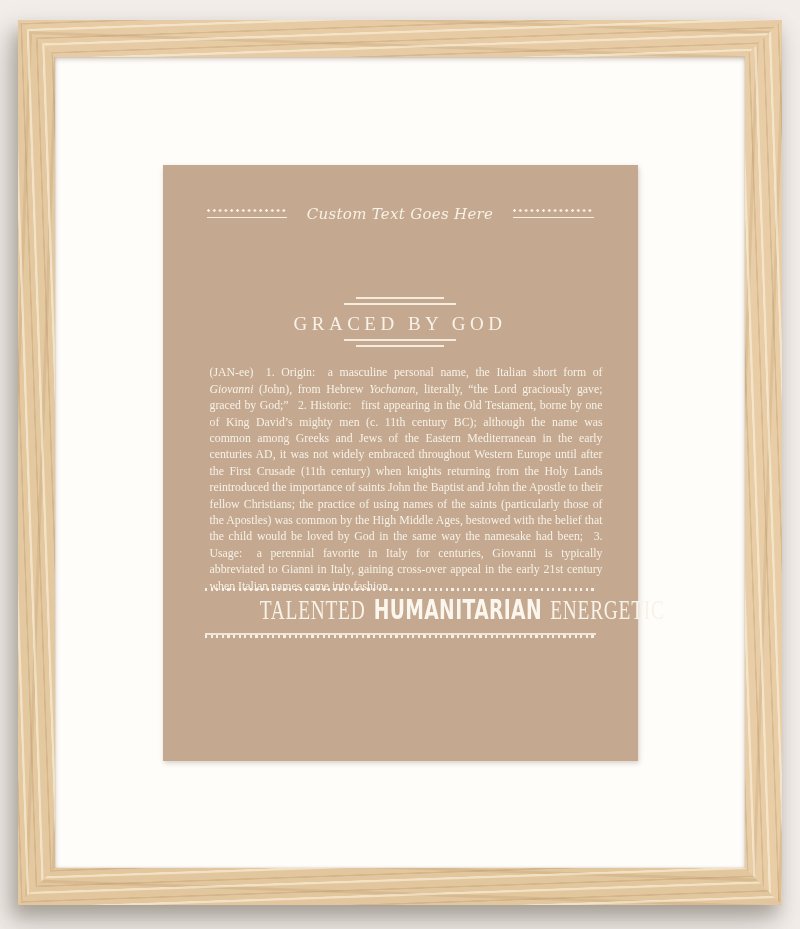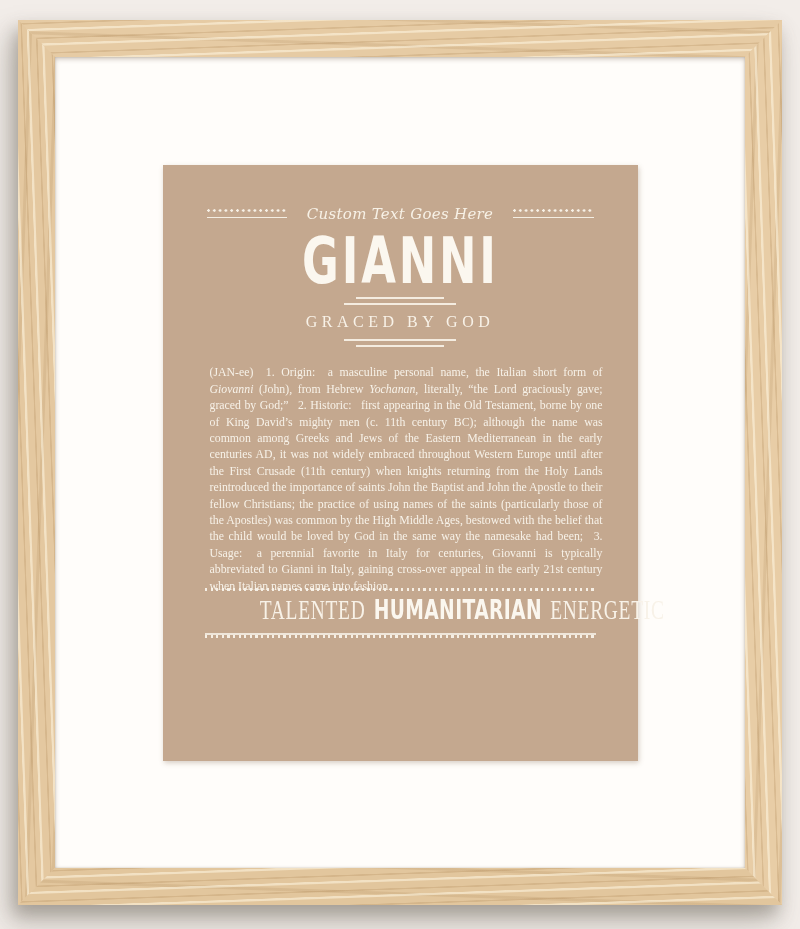--- a/index.html
+++ b/index.html
@@ -66,21 +66,21 @@
     transform:scaleX(.70);transform-origin:50% 50%;white-space:nowrap;
   }
   .rule-group{position:absolute;left:0;width:100%;display:flex;flex-direction:column;align-items:center;gap:4px;}
   .rule-group.rg-top{top:132px;}
   .rule-group.rg-bottom{top:174px;}
   .rule{height:2px;background:rgba(250,245,236,.88);}
   .rule.short{width:88px;}
   .rule.long{width:112px;}
   .tagline{
     position:absolute;top:148px;left:0;width:100%;text-align:center;
-    font-family:"Liberation Serif",serif;font-size:16px;letter-spacing:4.5px;
+    font-family:"Liberation Serif",serif;font-size:19px;letter-spacing:4.5px;
     color:#f8f2e8;white-space:nowrap;
   }
   .desc{
     position:absolute;top:188px;left:47px;width:393px;
     font-family:"Liberation Serif",serif;font-size:11.8px;line-height:16.4px;
     text-align:justify;color:rgba(250,245,237,.95);
   }
   .desc .it{font-style:italic;}
   .traits{position:absolute;top:423px;left:42px;width:391px;}
   .dotted{
@@ -107,23 +107,20 @@
 
   <div class="mat">
     <div class="print">
 
       <div class="custom-row">
         <div class="dotline"></div>
         <div class="script">Custom Text Goes Here</div>
         <div class="dotline"></div>
       </div>
 
-      <div class="name">
-        <span>GIANNI</span>
-      </div>
 
       <div class="rule-group rg-top">
         <div class="rule short"></div>
         <div class="rule long"></div>
       </div>
 
       <div class="tagline">GRACED BY GOD</div>
 
       <div class="rule-group rg-bottom">
         <div class="rule long"></div>

